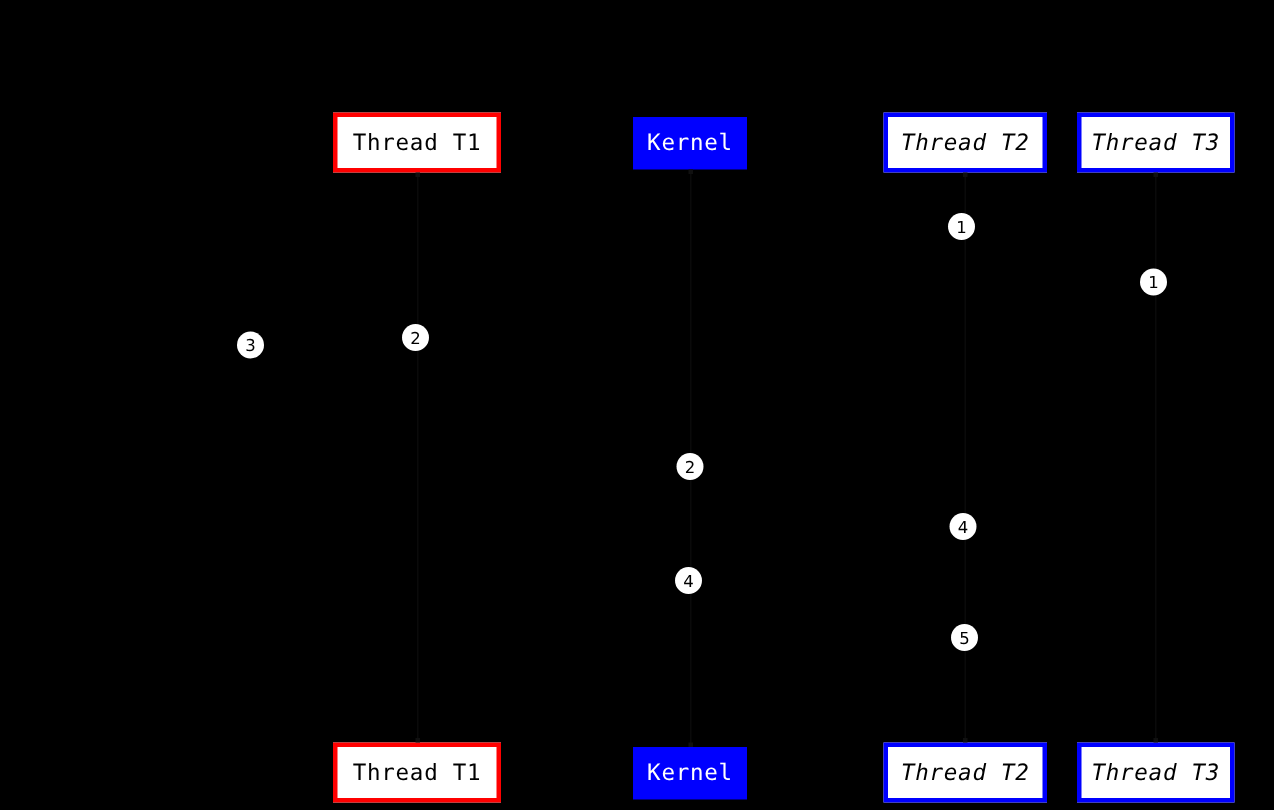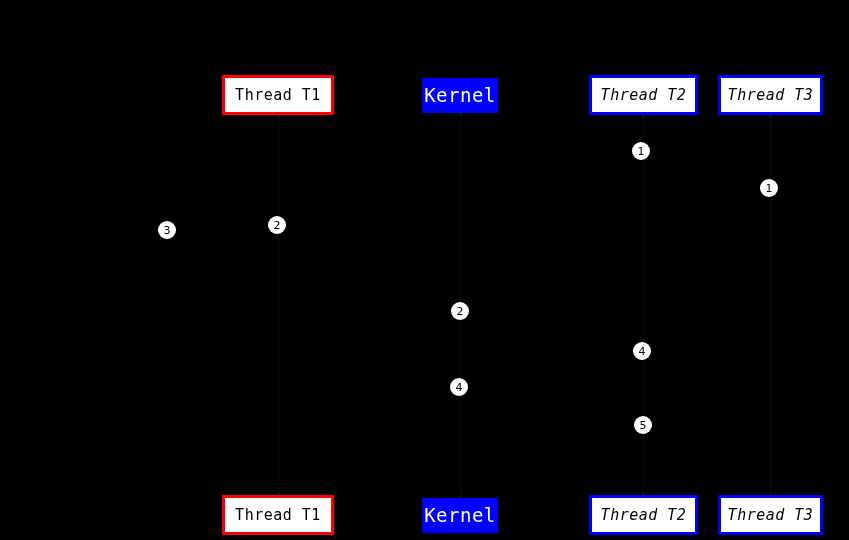--- a/index.html
+++ b/index.html
@@ -45,21 +45,21 @@
     color: #000000;
     font-size: 15px;
   }
   .p-thread.red   { border: 3px solid #ff0000; }
   .p-thread.blue  { border: 3px solid #0000ff; font-style: italic; }
 
   .p-kernel {
     background: #0000ff;
     color: #ffffff;
     border: 0;
-    font-size: 19px;
+    font-size: 15px;
   }
 
   
   .nub {
     position: absolute;
     width: 3px;
     height: 3px;
     background: #101010;
   }
 

